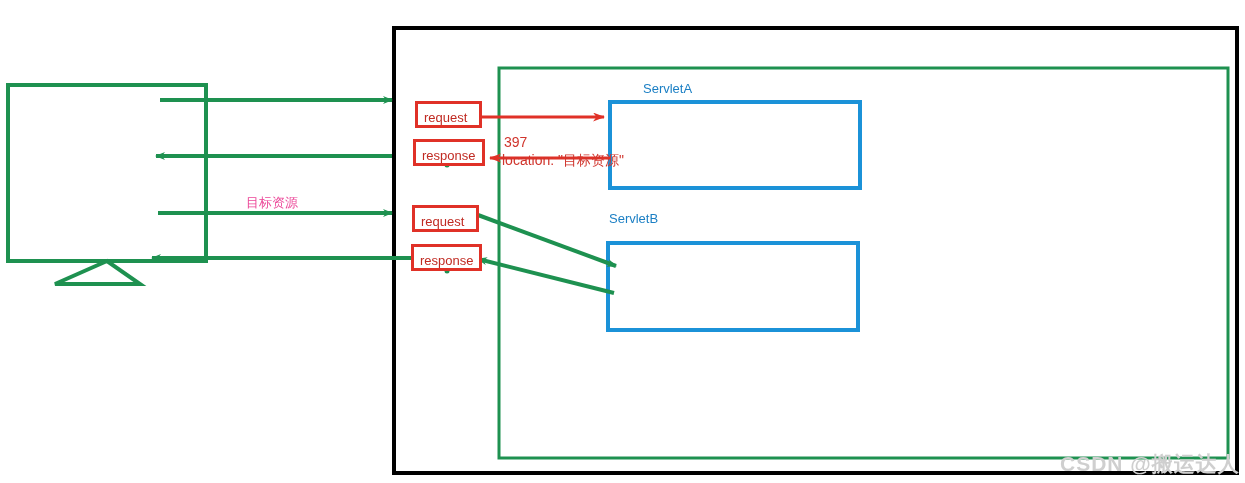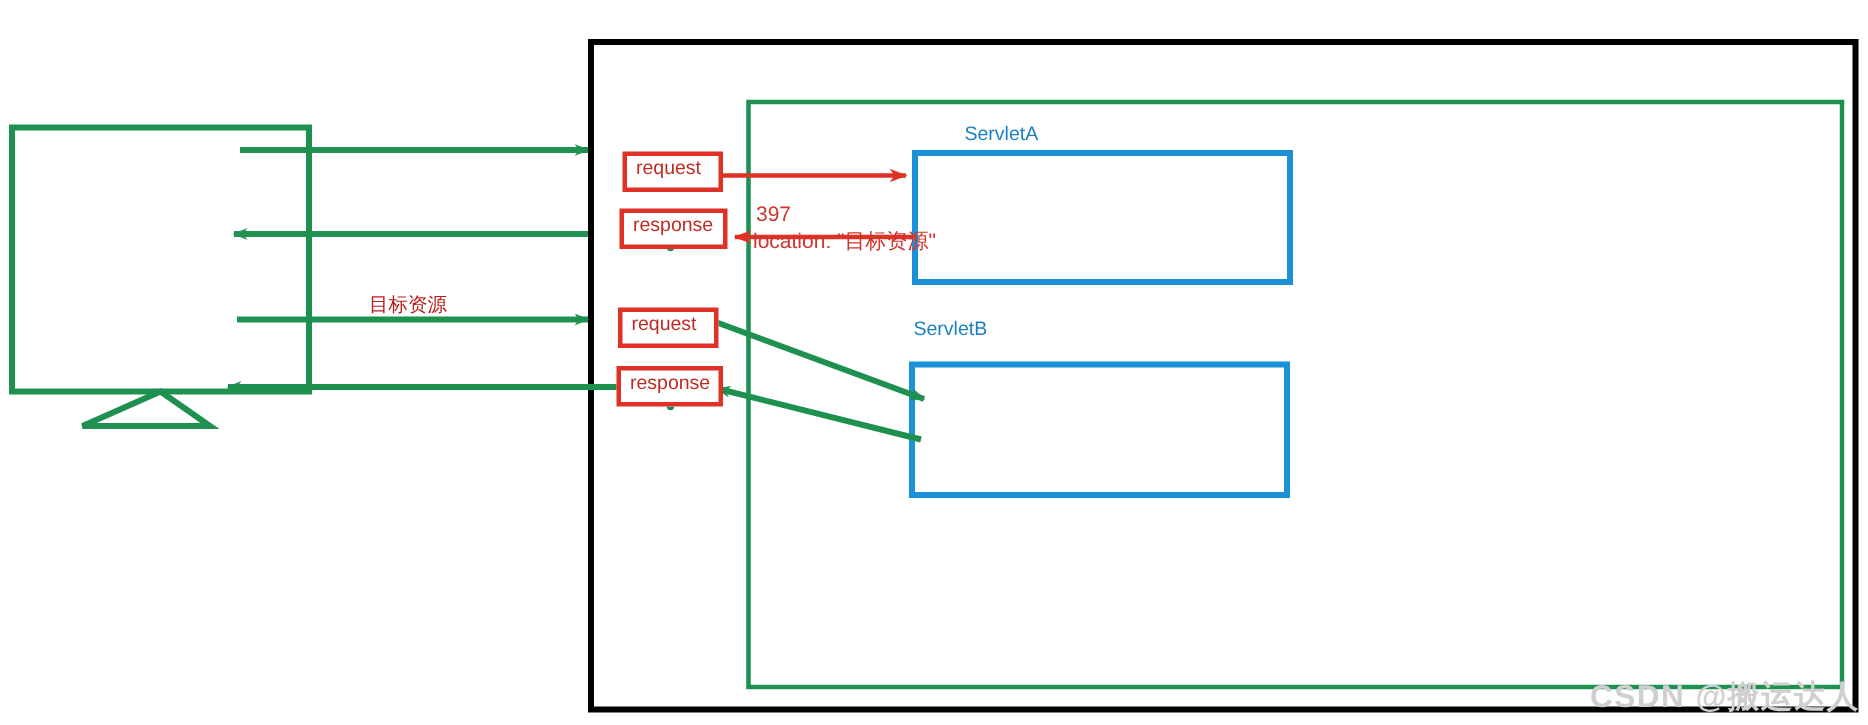--- a/index.html
+++ b/index.html
@@ -27,34 +27,34 @@
     white-space: nowrap;
     line-height: 1;
   }
   .lbl-box {
     position: absolute;
     border: 3px solid #e03127;
     background: #ffffff;
     color: #c02a22;
     font-size: 13px;
     display: flex;
-    align-items: flex-start;
+    align-items: flex-end;
     padding-left: 6px;
     box-sizing: border-box;
   }
   .lbl-servlet {
     color: #1b7fc4;
     font-size: 13px;
   }
   .lbl-red {
     color: #d0342c;
     font-size: 14px;
   }
   .lbl-green {
-    color: #b91c1c;
+    color: #ec4899;
     font-size: 13px;
   }
   .watermark {
     position: absolute;
     color: #cfcfcf;
     font-size: 21px;
     letter-spacing: 1px;
     white-space: nowrap;
   }
 </style>

